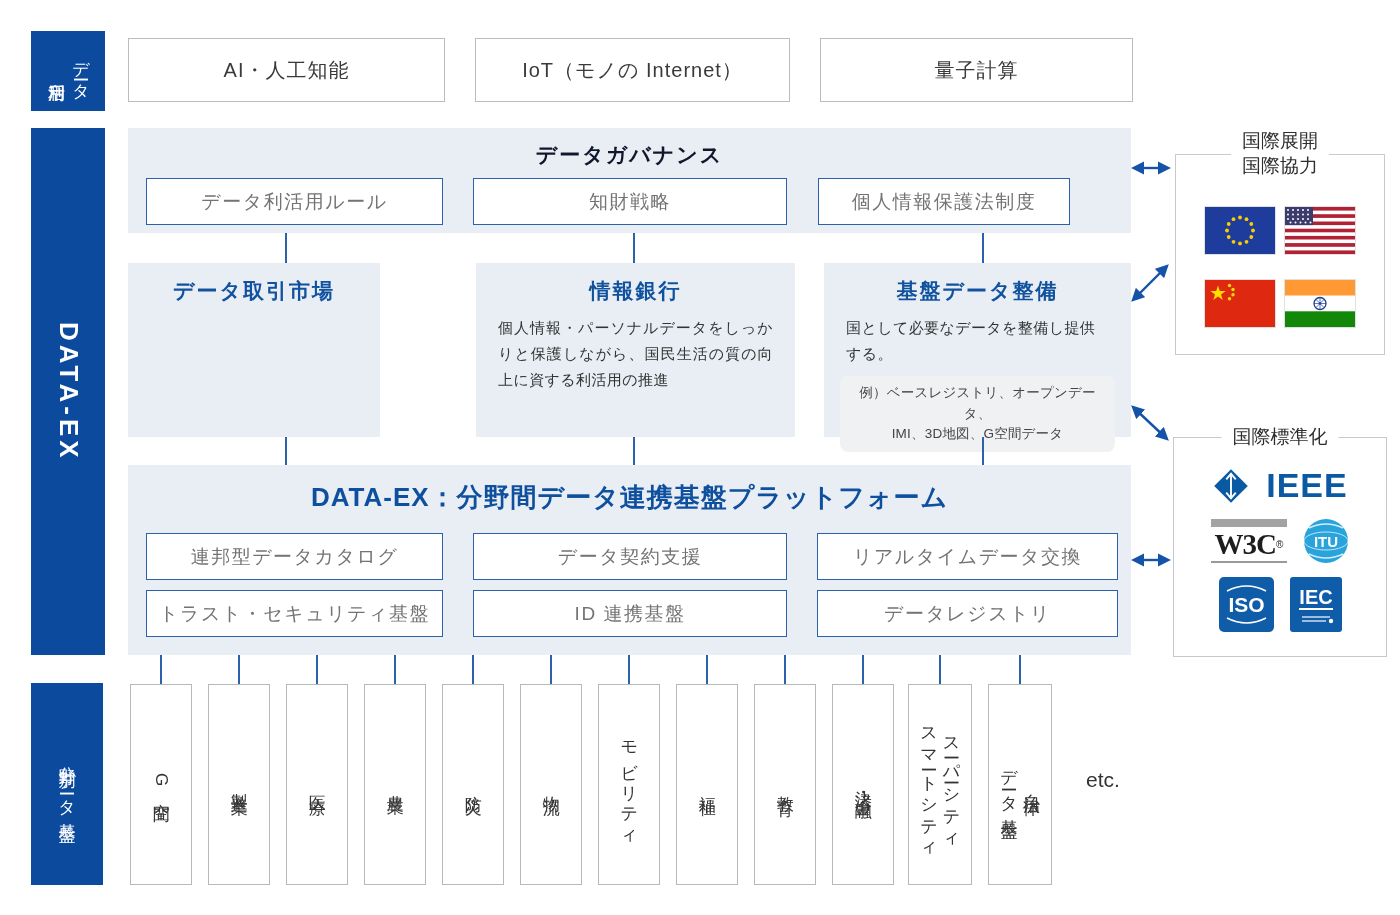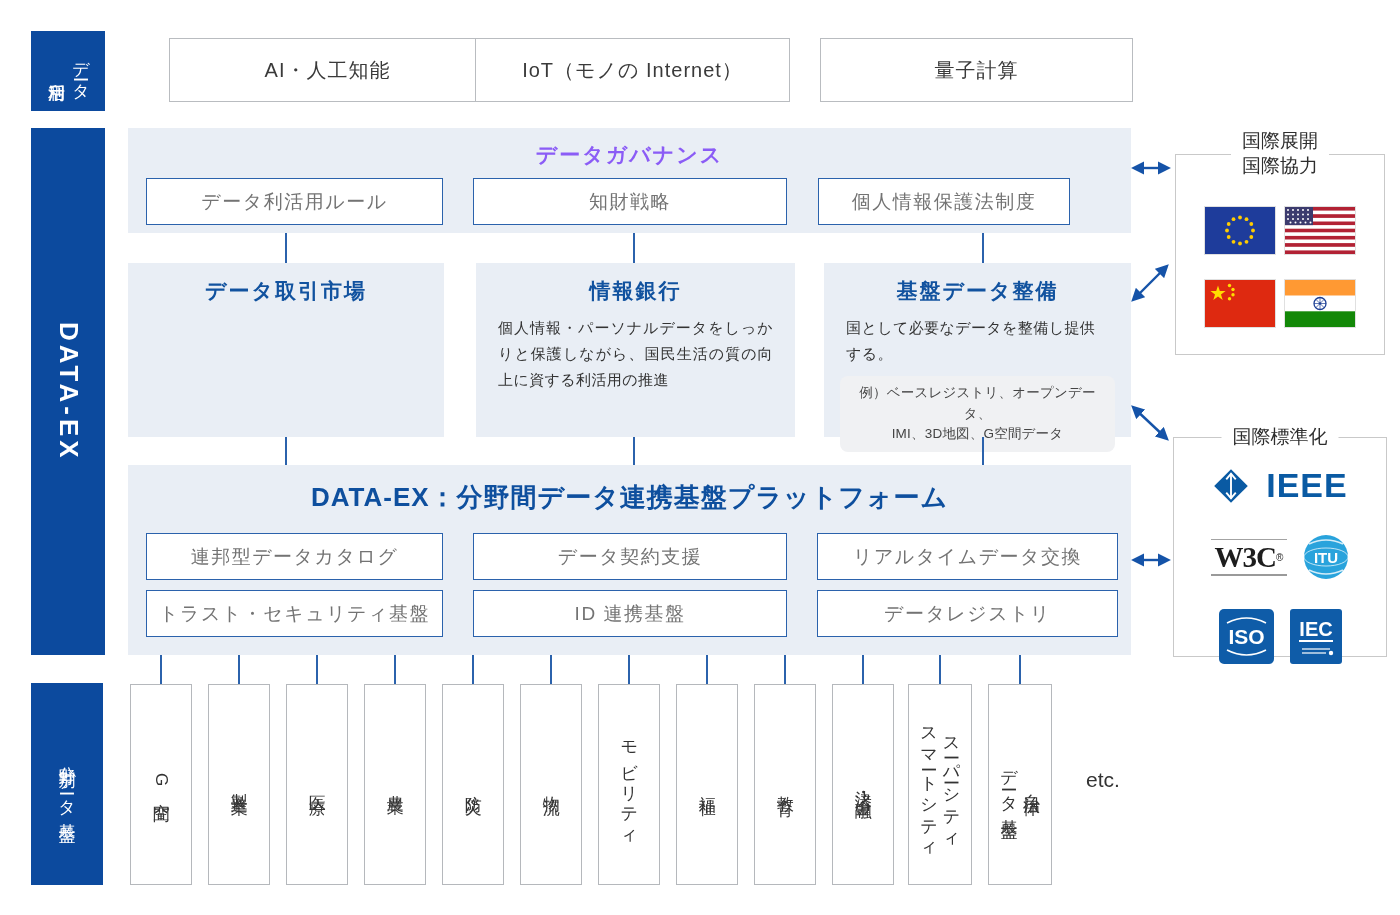--- a/index.html
+++ b/index.html
@@ -16,21 +16,21 @@
   #rail-bottom{left:31px;top:683px;width:72px;height:202px;}
   #rail-bottom .vtext{font-size:17px;letter-spacing:3px;}
 
   
   .top-box{position:absolute;top:38px;height:62px;background:#fff;border:1px solid #b9bcc0;
            display:flex;align-items:center;justify-content:center;font-size:20px;color:#3a3a3a;letter-spacing:1px;}
 
   
   .band{position:absolute;left:128px;width:1003px;background:#e9eef5;}
   #gov-band{top:128px;height:105px;}
-  .band-title{text-align:center;font-weight:bold;color:#8b5cf6;letter-spacing:2px;}
+  .band-title{text-align:center;font-weight:bold;color:#0f172a;letter-spacing:2px;}
   #gov-title{padding-top:13px;font-size:21px;}
   .blue-box{position:absolute;background:#fff;border:1.5px solid #2b62ac;color:#737373;
             display:flex;align-items:center;justify-content:center;font-size:19px;letter-spacing:1.5px;box-sizing:border-box;}
   #gov-band .blue-box{top:50px;height:47px;}
 
   
   .mid-box{position:absolute;top:263px;height:174px;background:#e9eef5;box-sizing:border-box;}
   .mid-title{margin-top:14px;text-align:center;font-size:21px;font-weight:bold;color:#11529f;letter-spacing:2px;}
   .mid-desc{margin:10px 22px 0;font-size:15px;color:#333;line-height:1.72;text-align:justify;letter-spacing:0.4px;}
   .note{margin:9px 16px 0;background:#f0f1f3;border-radius:8px;padding:7px 8px;
@@ -55,24 +55,24 @@
   .side-box{position:absolute;background:#fff;border:1px solid #c9c9c9;box-sizing:border-box;}
   .side-heading{position:absolute;left:50%;transform:translateX(-50%);background:#fff;padding:0 11px;
                 font-size:19px;color:#2e2e2e;text-align:center;white-space:nowrap;line-height:1.3;}
   #intl-box{left:1175px;top:154px;width:210px;height:201px;}
   #intl-heading{top:-26px;}
   #std-box{left:1173px;top:437px;width:214px;height:220px;}
   #std-heading{top:-13px;}
   .flag-grid{position:absolute;left:0;right:0;top:52px;display:grid;grid-template-columns:70px 70px;
              gap:26px 10px;justify-content:center;}
   .flag-grid svg{display:block;outline:1px solid #e0e0e0;}
-  .logo-col{position:absolute;left:0;right:0;top:28px;display:flex;flex-direction:column;gap:29px;}
+  .logo-col{position:absolute;left:0;right:0;top:28px;display:flex;flex-direction:column;gap:13px;}
   .logo-row{display:flex;align-items:center;justify-content:center;gap:16px;}
   .ieee-text{font-size:34px;font-weight:bold;color:#0a5aa3;letter-spacing:1px;}
-  .w3c-wrap{border-top:1px solid #a3a3a3;border-bottom:2px solid #9a9a9a;padding:1px 4px 0;}
+  .w3c-wrap{border-top:8px solid #a3a3a3;border-bottom:2px solid #9a9a9a;padding:1px 4px 0;}
   .w3c-text{font-size:29px;font-weight:bold;color:#1d1d1d;letter-spacing:-1px;font-family:"Liberation Serif","DejaVu Serif",serif;}
   .w3c-reg{font-size:10px;color:#1d1d1d;vertical-align:super;}
 
   .arrow-overlay{position:absolute;left:0;top:0;pointer-events:none;}
 </style>
 </head>
 <body>
 
 <div id="page">
 
@@ -82,36 +82,36 @@
       <span class="vtext">利活用</span>
     </div>
   </div>
   <div class="rail" id="rail-main">
     <span class="vtext">DATA-EX</span>
   </div>
   <div class="rail" id="rail-bottom">
     <span class="vtext">分野別データ基盤</span>
   </div>
 
-  <div class="top-box" style="left:128px;width:315px;margin-left:41px;">AI・人工知能</div>
+  <div class="top-box" style="left:128px;width:315px;">AI・人工知能</div>
   <div class="top-box" style="left:475px;width:313px;">IoT（モノの Internet）</div>
   <div class="top-box" style="left:820px;width:311px;">量子計算</div>
 
   <div class="band" id="gov-band">
     <div class="band-title" id="gov-title">データガバナンス</div>
     <div class="blue-box" style="left:18px;width:297px;">データ利活用ルール</div>
     <div class="blue-box" style="left:345px;width:314px;">知財戦略</div>
     <div class="blue-box" style="left:690px;width:252px;">個人情報保護法制度</div>
   </div>
 
   <div class="tick" style="left:285px;top:233px;height:30px;"></div>
   <div class="tick" style="left:633px;top:233px;height:30px;"></div>
   <div class="tick" style="left:982px;top:233px;height:30px;"></div>
 
-  <div class="mid-box" style="left:128px;width:316px;">
+  <div class="mid-box" style="left:128px;width:252px;">
     <div class="mid-title">データ取引市場</div>
   </div>
   <div class="mid-box" style="left:476px;width:319px;">
     <div class="mid-title">情報銀行</div>
     <div class="mid-desc">個人情報・パーソナルデータをしっかりと保護しながら、国民生活の質の向上に資する利活用の推進</div>
   </div>
   <div class="mid-box" style="left:824px;width:307px;">
     <div class="mid-title">基盤データ整備</div>
     <div class="mid-desc" style="margin-right:26px;text-align:left;">国として必要なデータを整備し提供する。</div>
     <div class="note">

